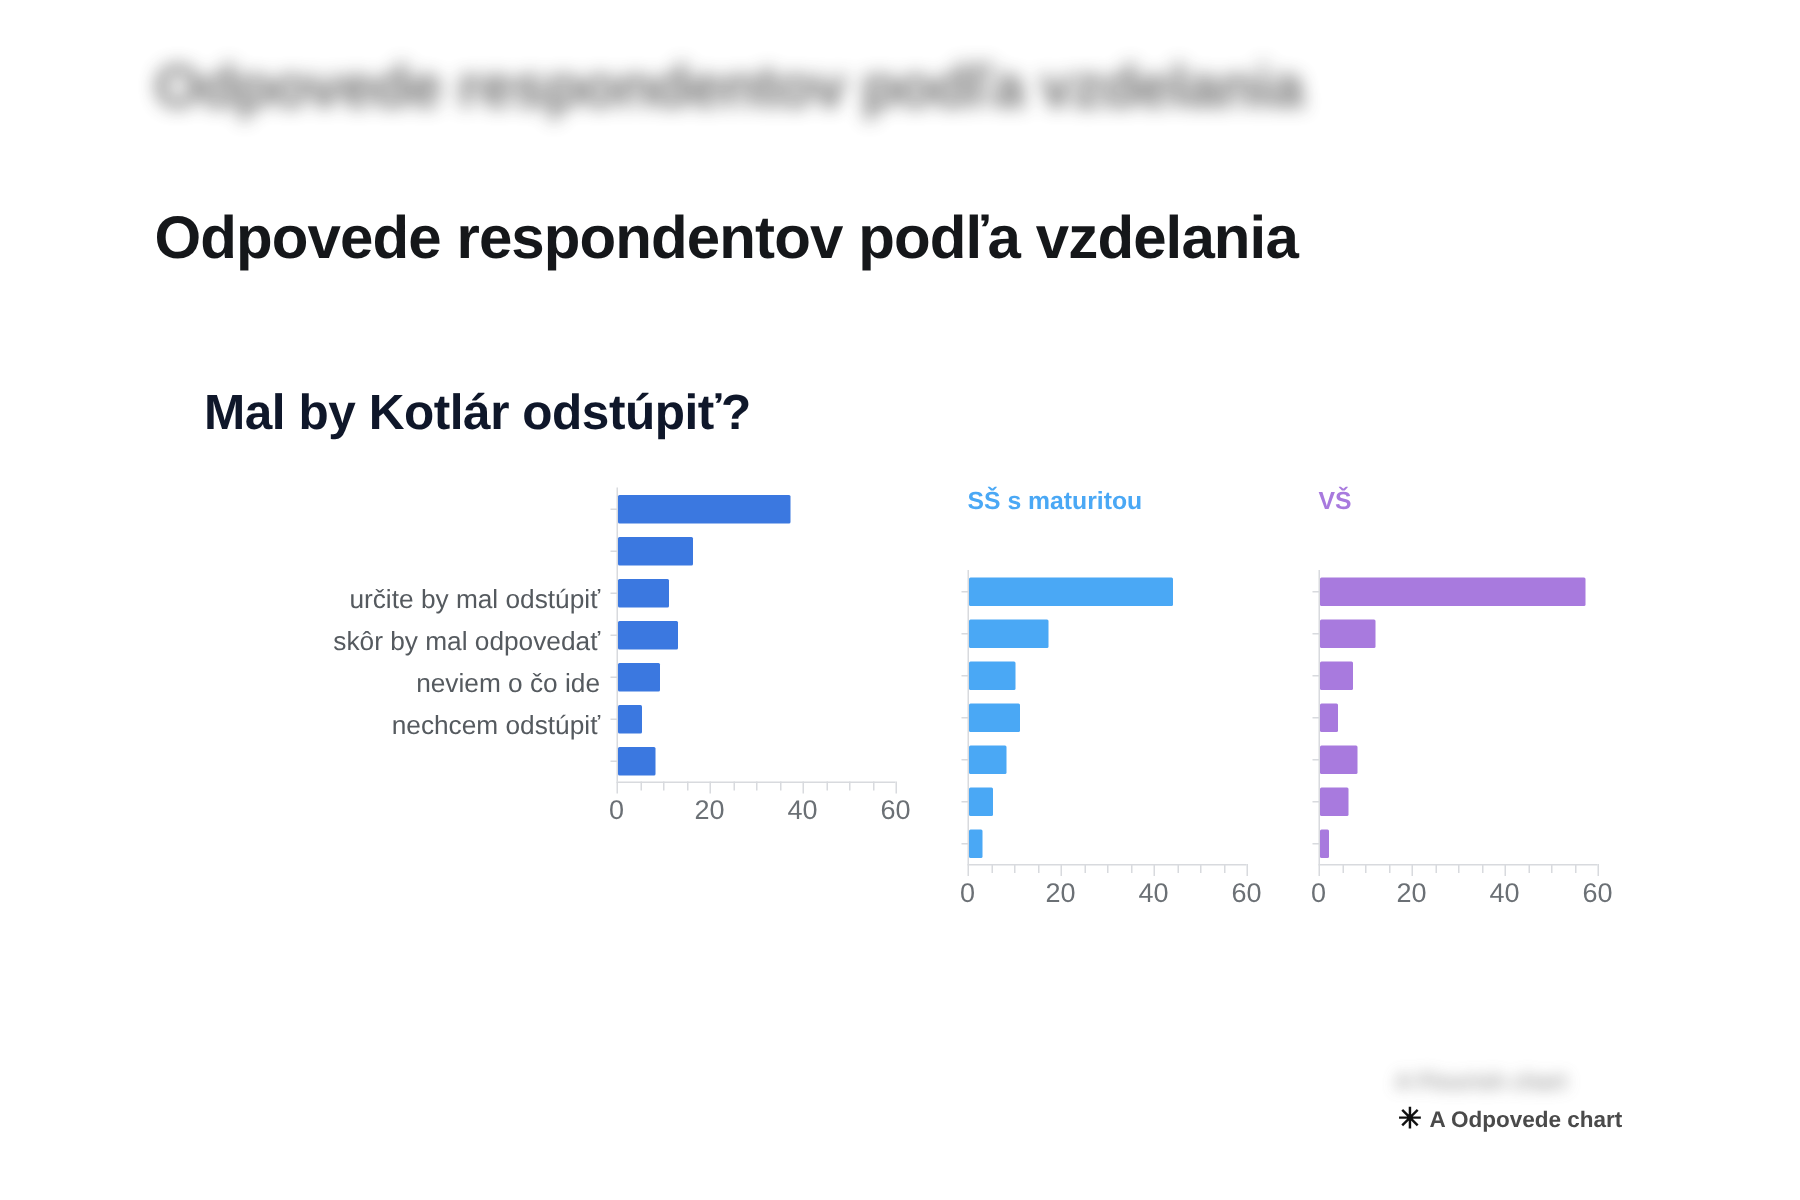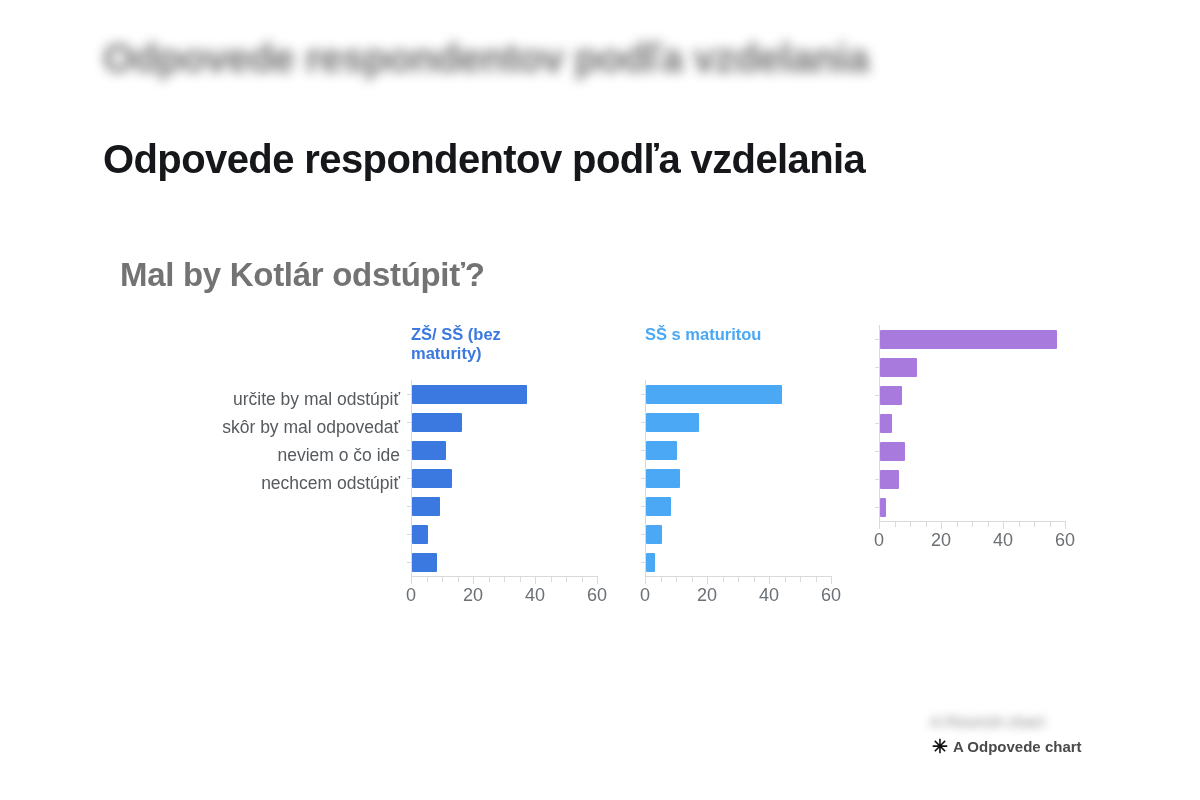--- a/index.html
+++ b/index.html
@@ -64,25 +64,25 @@
   
   .chart-wrap {
     position: absolute;
     left: 0;
     top: 240px;
     width: 1200px;
     height: 450px;
   }
   .chart-title {
     position: absolute;
-    left: 120px;
+    left: 136px;
     top: 16px;
     font-size: 33px;
     font-weight: 700;
-    color: #737373;
+    color: #0f172a;
     letter-spacing: -0.3px;
     white-space: nowrap;
   }
 
   .plot-area {
     position: absolute;
     left: 0;
     top: 85px;
     width: 1200px;
   }
@@ -213,22 +213,20 @@
   <div class="plot-area">
 
     <div class="cat-labels">
       <div class="cat">určite by mal odstúpiť</div>
       <div class="cat">skôr by mal odpovedať</div>
       <div class="cat">neviem o čo ide</div>
       <div class="cat">nechcem odstúpiť</div>
     </div>
 
     <div class="panel p0">
-      <div class="panel-head" style="color: rgb(59, 120, 224);">ZŠ/ SŠ (bez
-maturity)</div>
       <div class="bars">
           <div class="barrow">
             <div class="bar" style="width: 114.7px; background: rgb(59, 120, 224);"></div>
           </div>
           <div class="barrow">
             <div class="bar" style="width: 49.6px; background: rgb(59, 120, 224);"></div>
           </div>
           <div class="barrow">
             <div class="bar" style="width: 34.1px; background: rgb(59, 120, 224);"></div>
           </div>
@@ -308,20 +306,21 @@
           <div class="tick" style="left: 170.5px;"></div>
           <div class="tick major" style="left: 186px;"></div>
           <div class="tlabel" style="left: 0px;">0</div>
           <div class="tlabel" style="left: 62px;">20</div>
           <div class="tlabel" style="left: 124px;">40</div>
           <div class="tlabel" style="left: 186px;">60</div>
         </div>
     </div>
 
     <div class="panel p2">
+      <div class="panel-head" style="color: rgb(168, 122, 222);">VŠ</div>
       <div class="bars">
           <div class="barrow">
             <div class="bar" style="width: 176.7px; background: rgb(168, 122, 222);"></div>
           </div>
           <div class="barrow">
             <div class="bar" style="width: 37.2px; background: rgb(168, 122, 222);"></div>
           </div>
           <div class="barrow">
             <div class="bar" style="width: 21.7px; background: rgb(168, 122, 222);"></div>
           </div>

